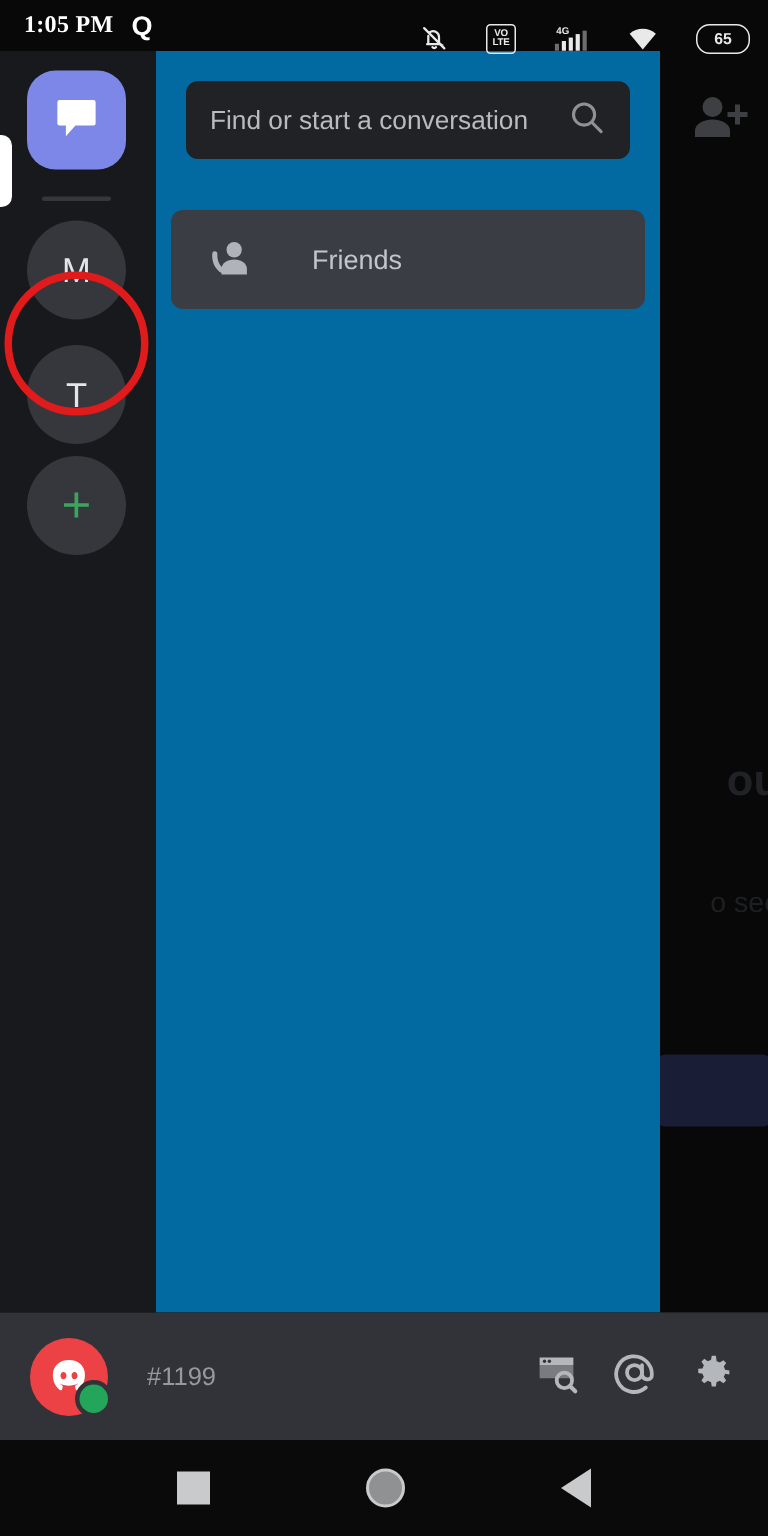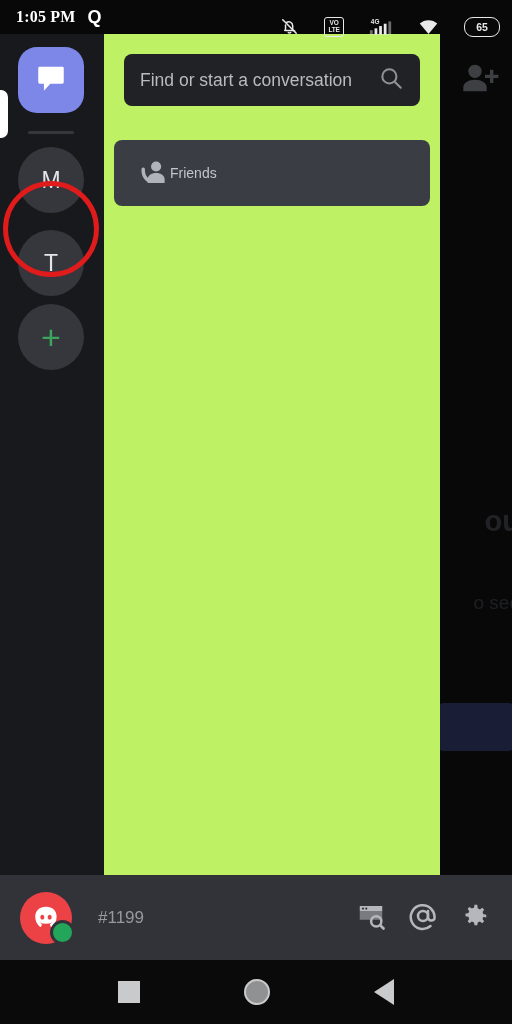--- a/index.html
+++ b/index.html
@@ -198,21 +198,21 @@
     z-index: 30;
     pointer-events: none;
   }
 
   
   .drawer {
     position: absolute;
     left: 104px; top: 34px;
     width: 336px;
     height: 841px;
-    background: #bef264;
+    background: #0369a1;
     z-index: 21;
   }
   .search-box {
     position: absolute;
     left: 20px; top: 20px;
     width: 296px; height: 52px;
     background: #202225;
     border-radius: 8px;
     display: flex;
     align-items: center;
@@ -238,22 +238,23 @@
     align-items: center;
     padding: 0 22px;
     box-sizing: border-box;
   }
   .friends-icon {
     width: 34px; height: 34px;
     color: #b0b4ba;
     flex: none;
   }
   .friends-label {
+    margin-left: 38px;
     color: #c2c5ca;
-    font-size: 14px;
+    font-size: 18px;
   }
 
   
   .userbar {
     position: absolute;
     left: 0; top: 875px;
     width: 512px; height: 85px;
     background: #313338;
     z-index: 25;
     display: flex;

